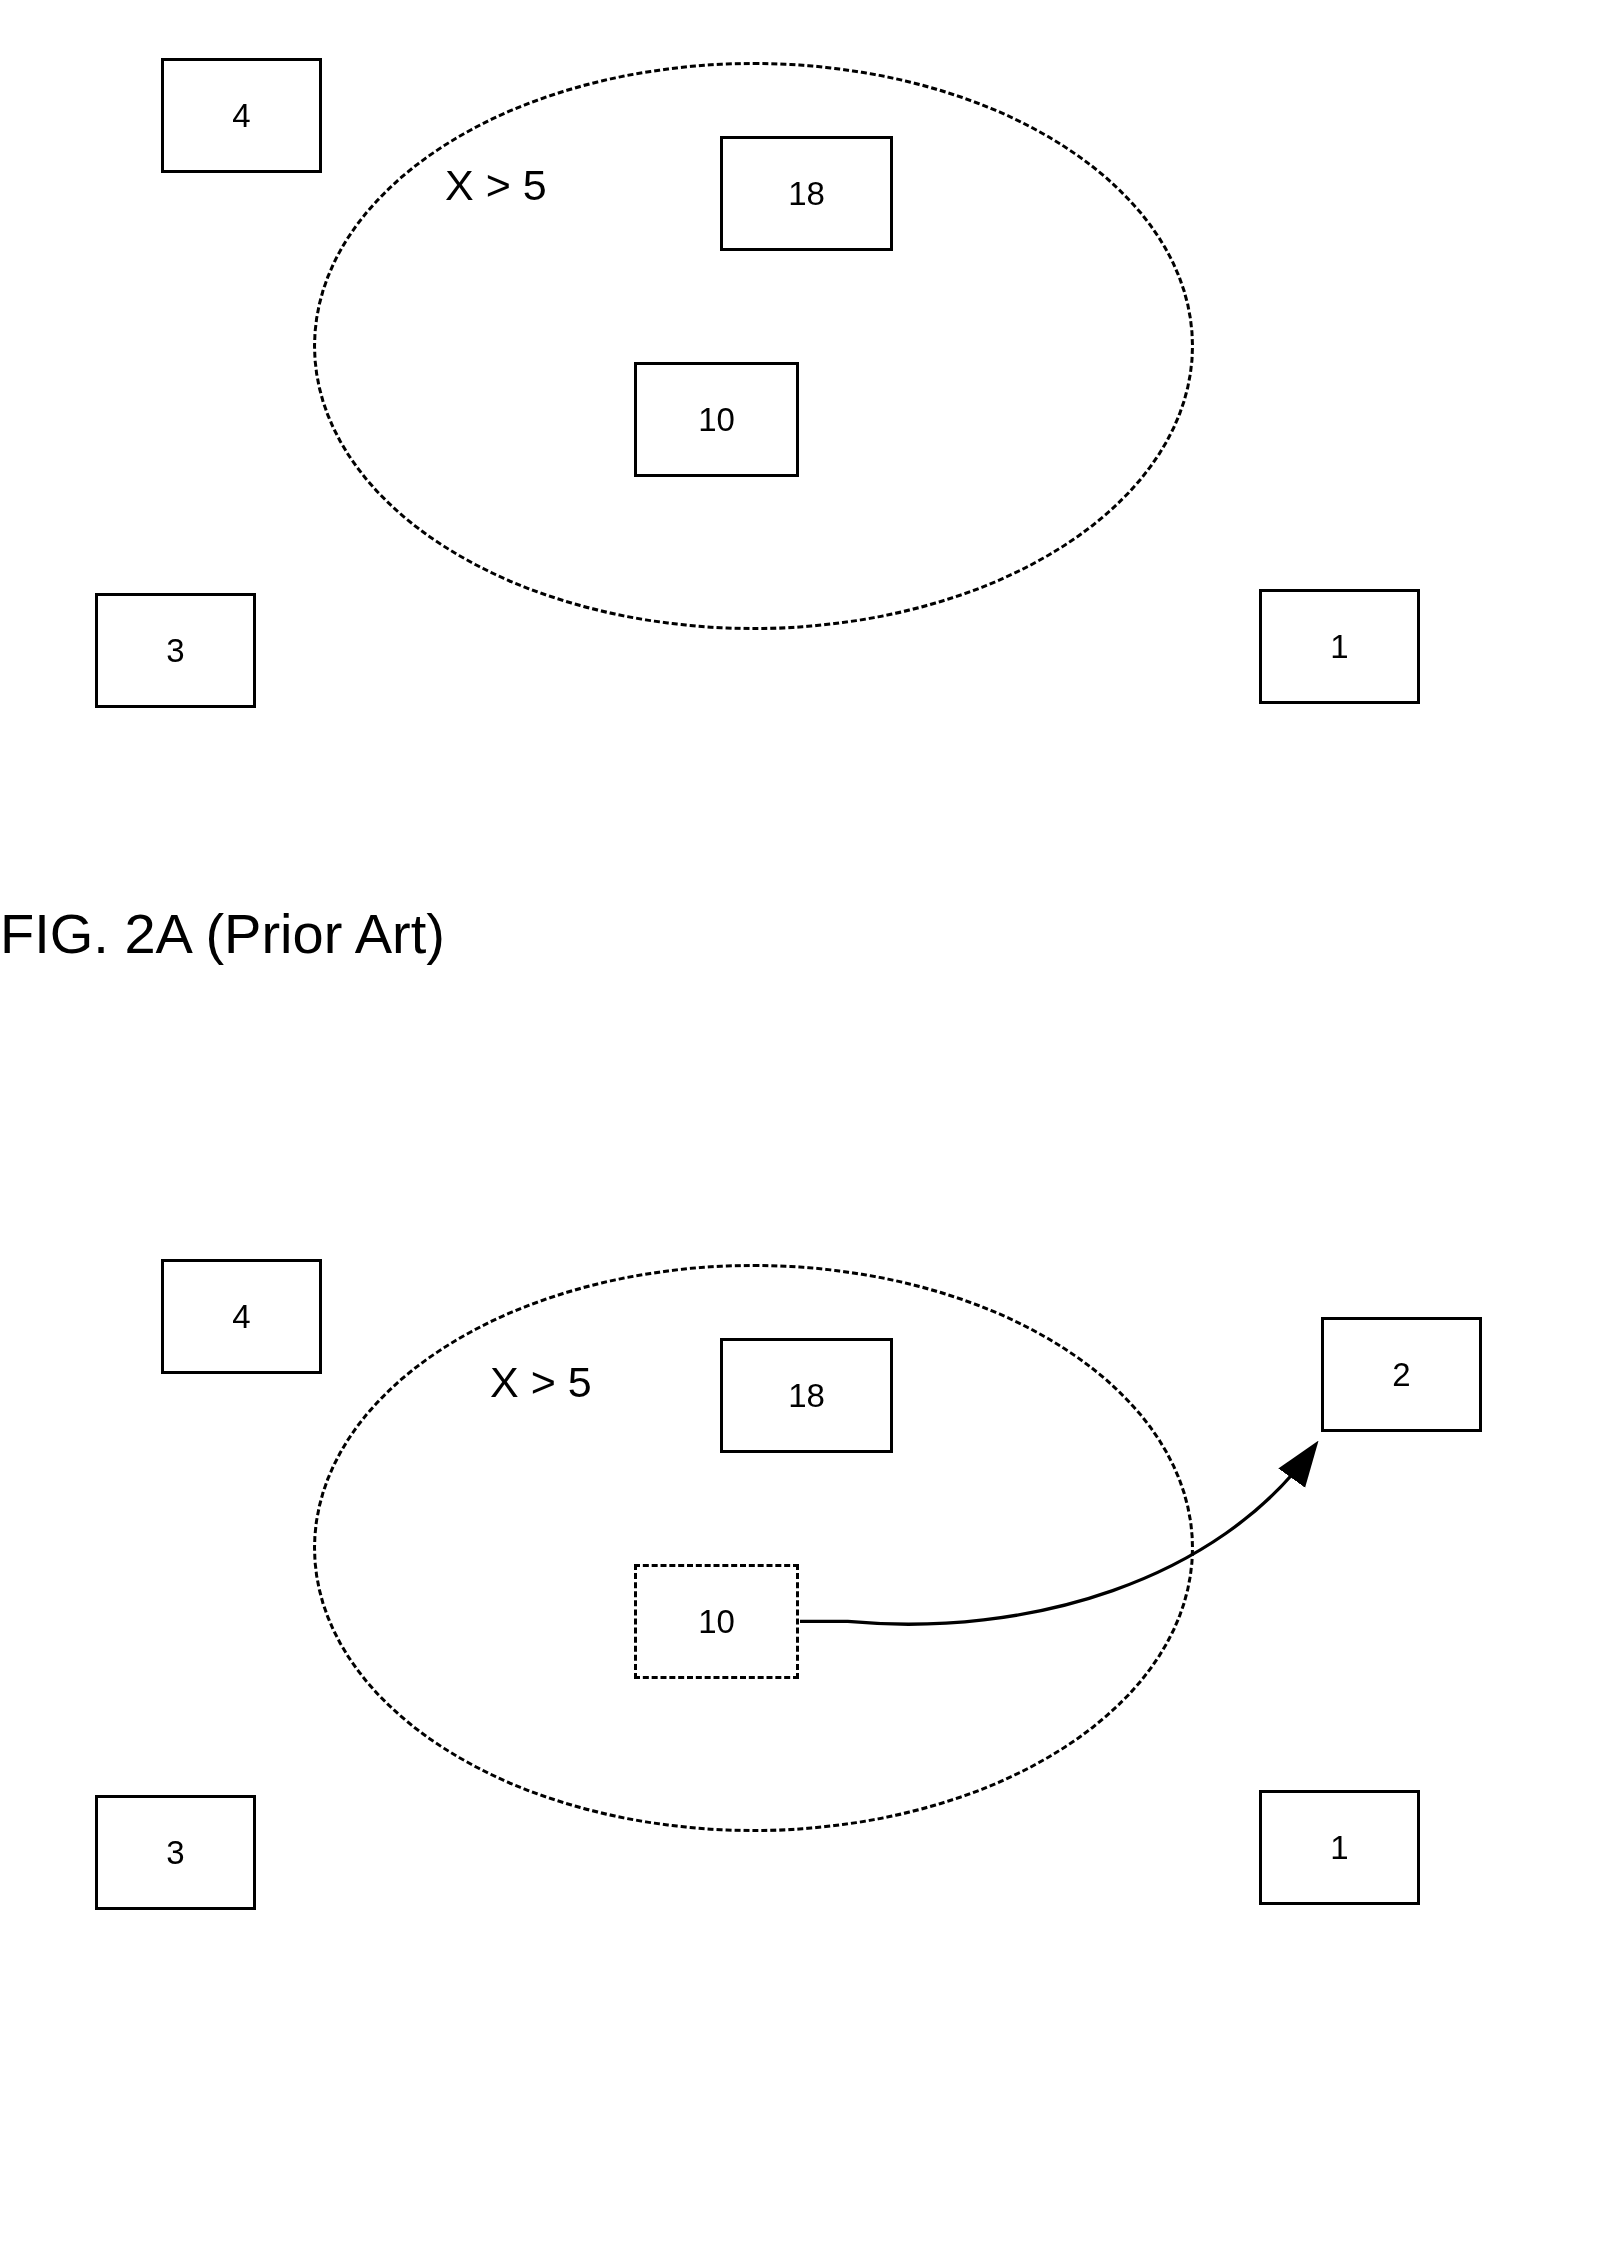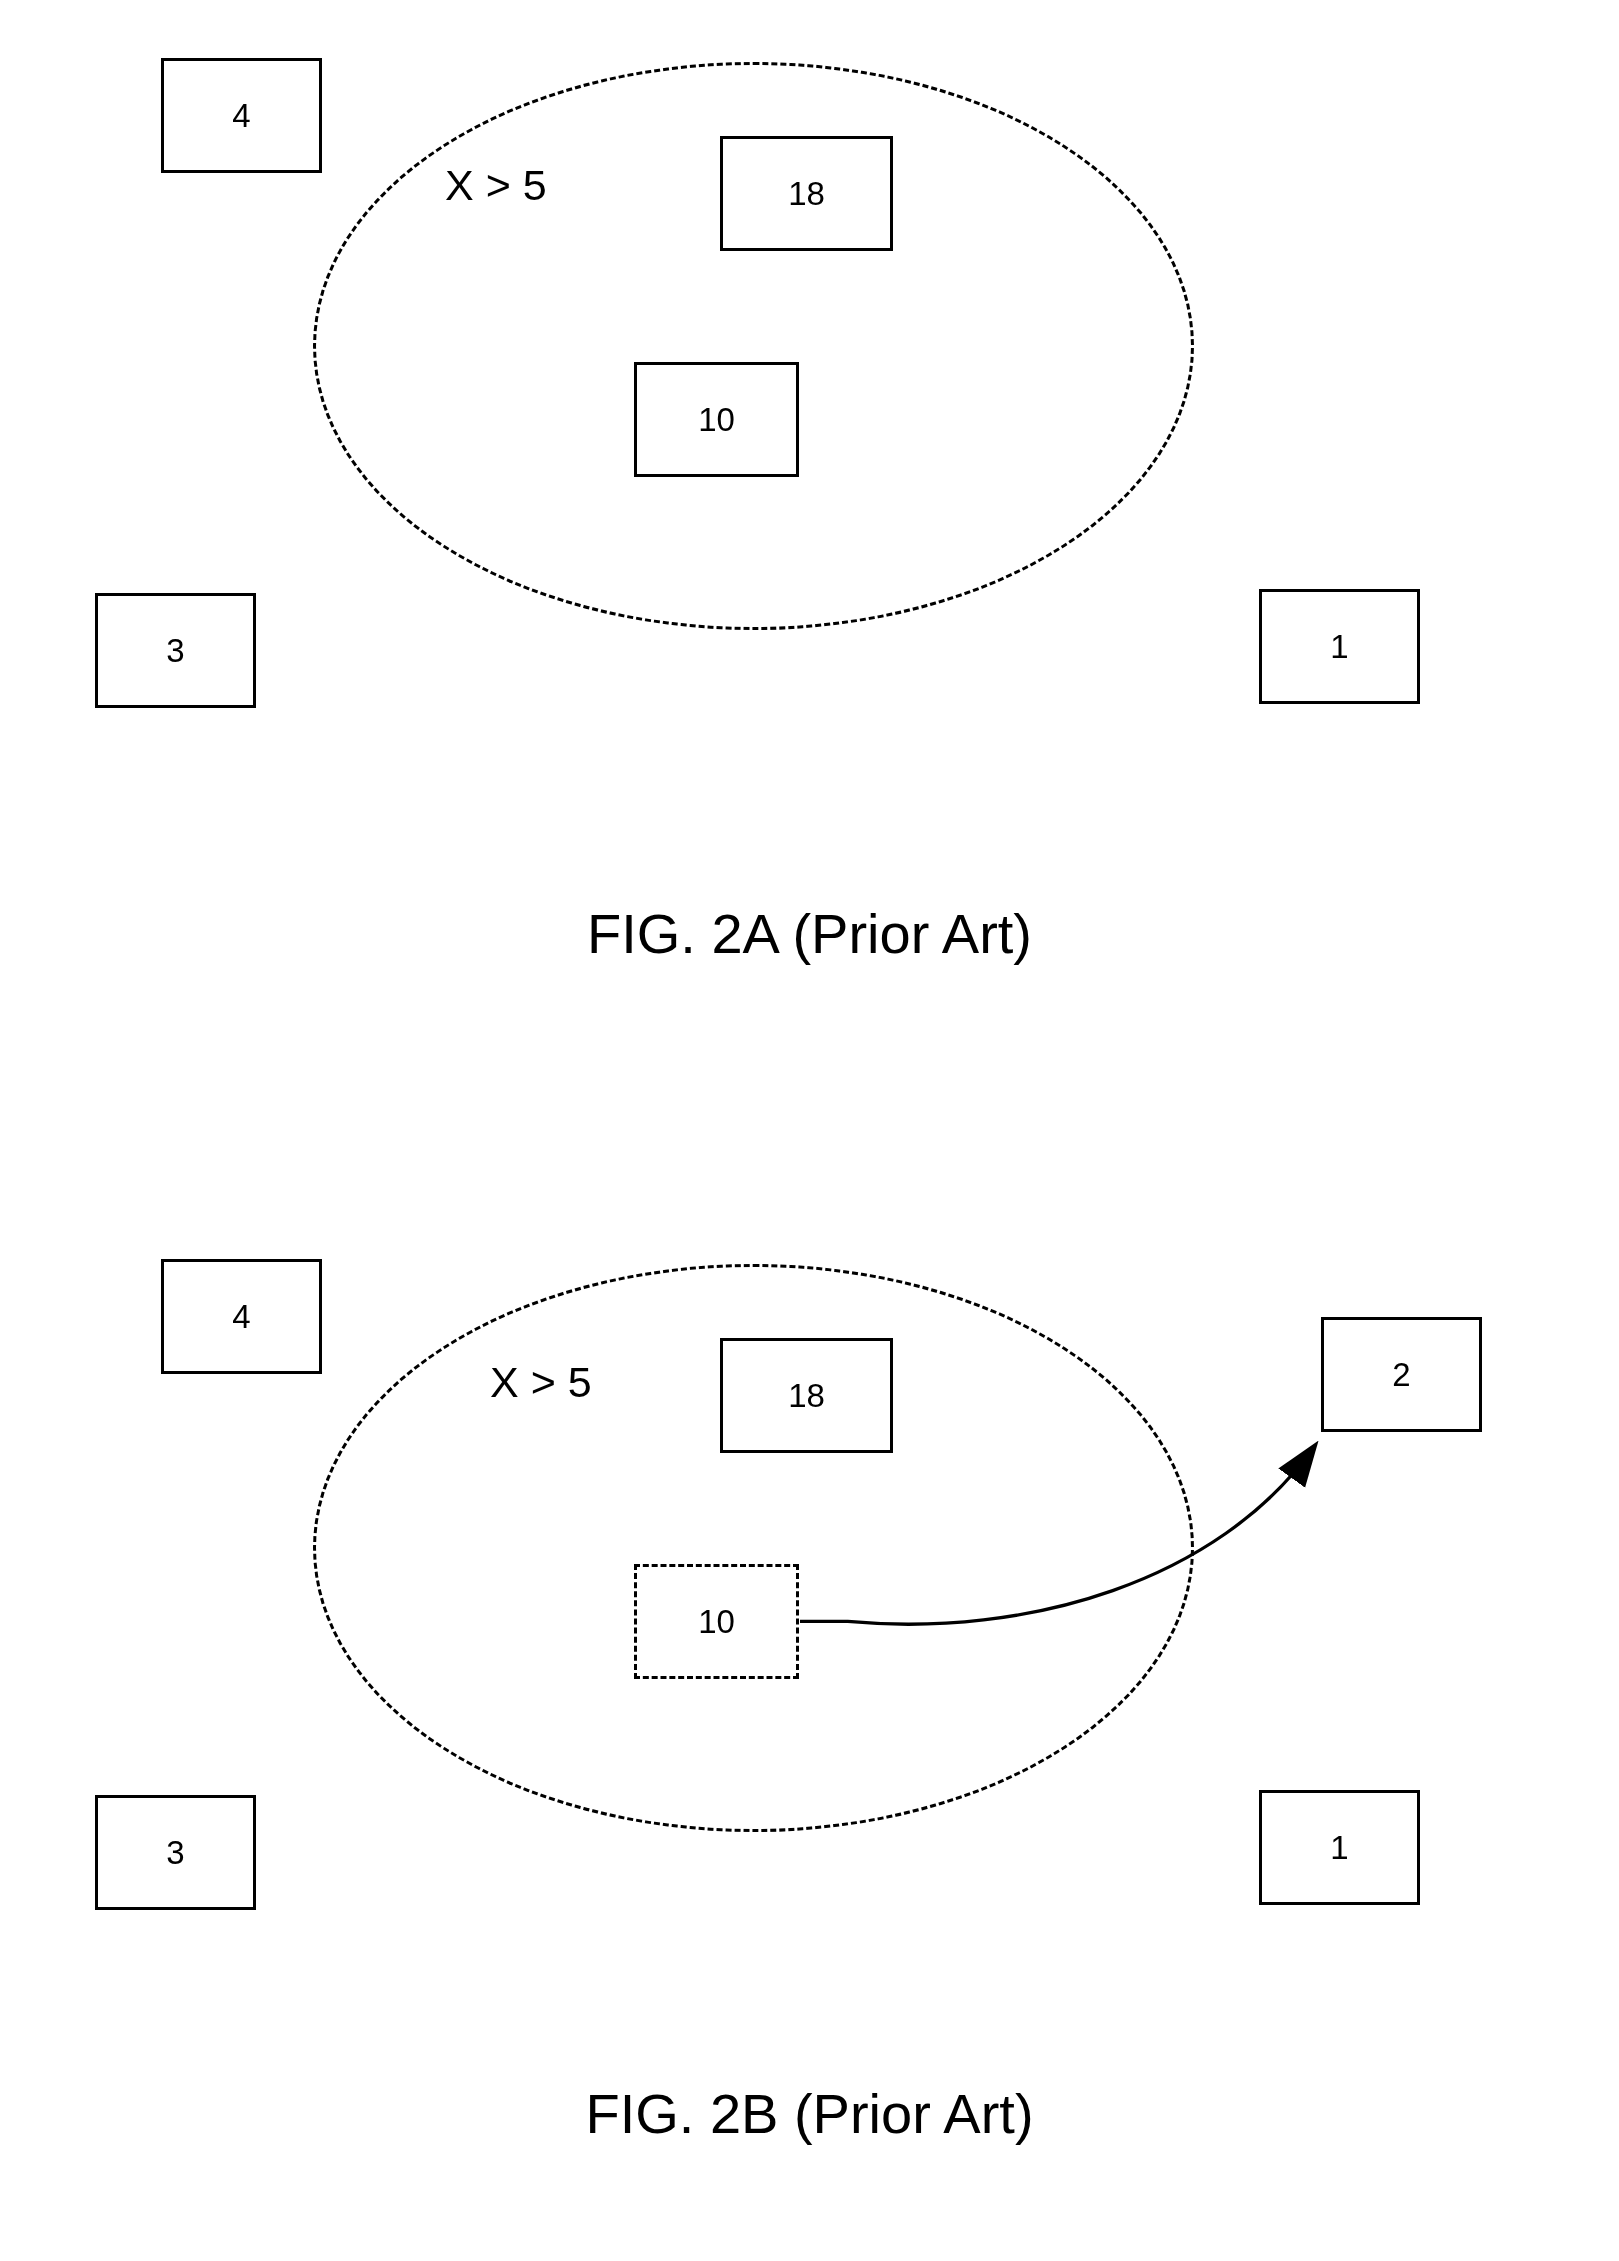--- a/index.html
+++ b/index.html
@@ -34,21 +34,20 @@
     box-sizing: border-box;
   }
   .label {
     position: absolute;
     font-size: 43px;
   }
   .caption {
     position: absolute;
     font-size: 56px;
     font-weight: 400;
-    text-align: center;
     width: 100%;
   }
   svg.arrow {
     position: absolute;
     overflow: visible;
   }
 </style>
 </head>
 <body>
 
@@ -112,16 +111,15 @@
     <defs>
       <marker id="arrowhead" markerWidth="14" markerHeight="14" refX="11" refY="5" orient="auto">
         <polygon points="0 0, 14 5, 0 10" fill="#000"></polygon>
       </marker>
     </defs>
     <path d="M 972 1970
              L 1030 1970
              C 1250 1990, 1480 1920, 1595 1760" stroke="#000" stroke-width="4" fill="none" marker-end="url(#arrowhead)"></path>
   </svg>
 
-  <div class="caption" style="top:2081px; left:0;">FIG. 2B (Prior Art)</div>
 
 </div>
 
 
 </body></html>

